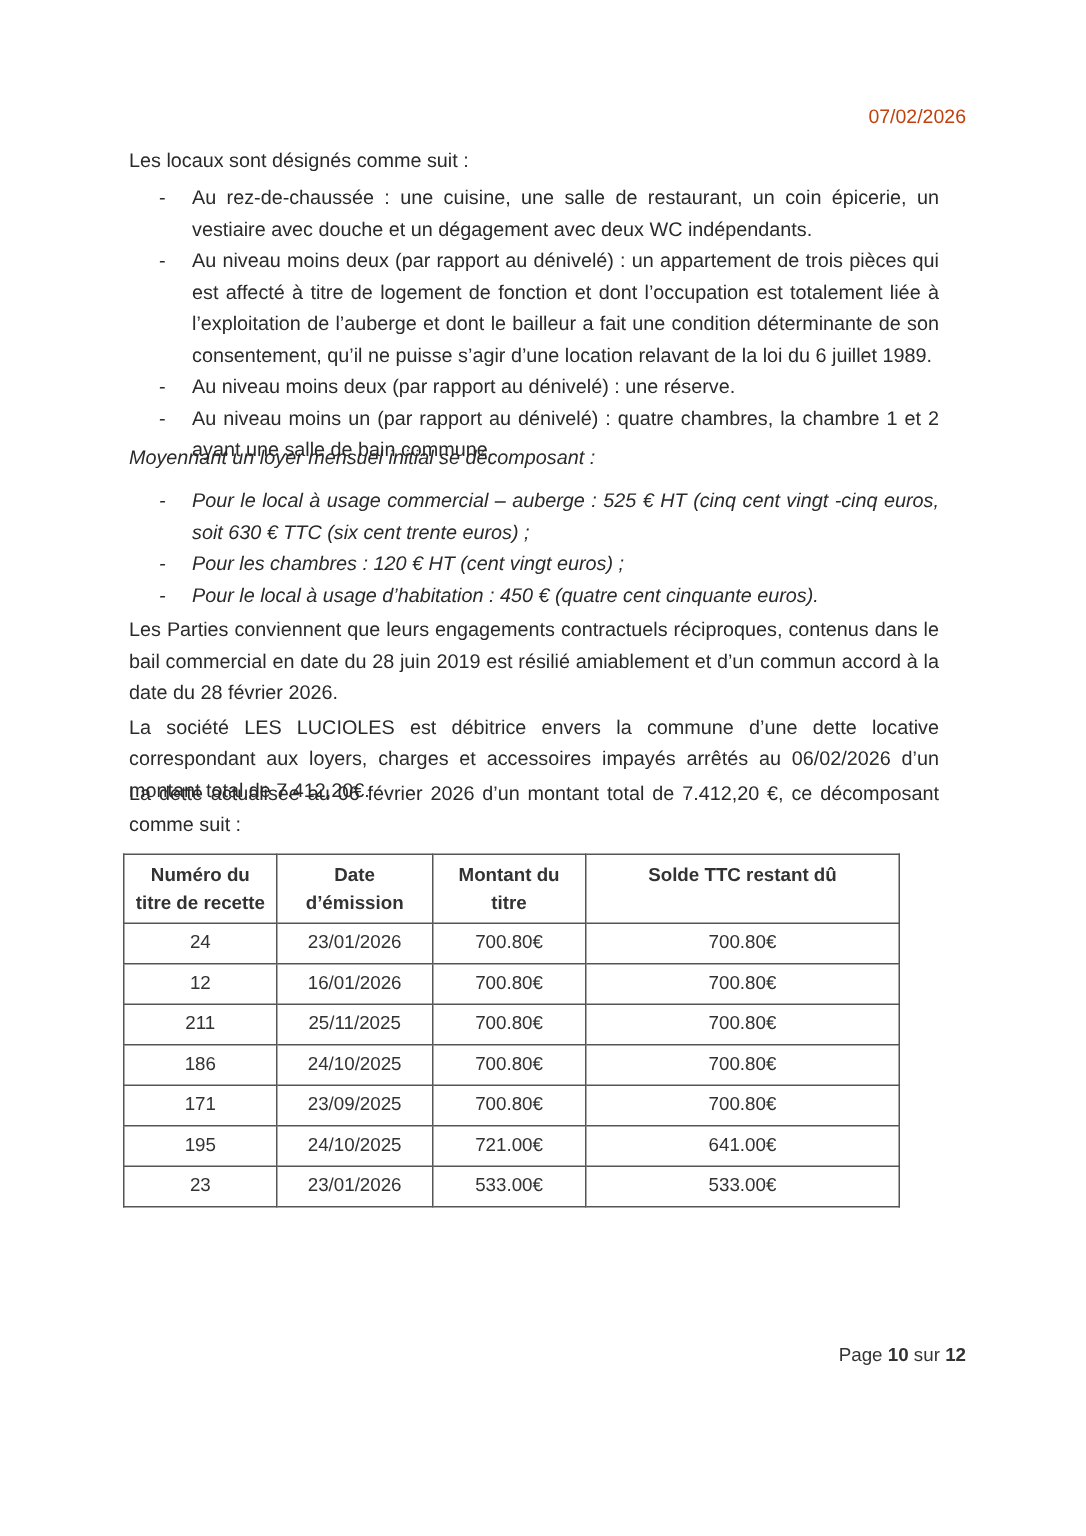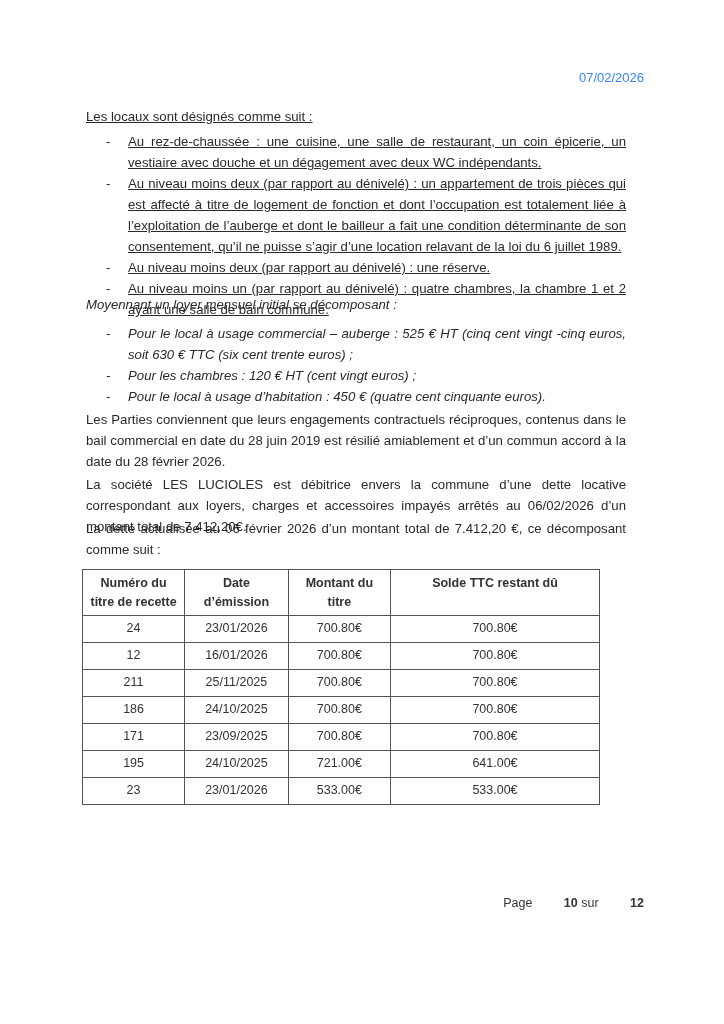--- a/index.html
+++ b/index.html
@@ -1,42 +1,42 @@
 <!DOCTYPE html>
 <html><head>
 <meta charset="utf-8">
 <style>
   html, body { margin:0; padding:0; background:#ffffff; }
   body { width:724px; height:1024px; position:relative; overflow:hidden;
          font-family:"Liberation Sans", sans-serif; color:#2a2a2a; }
   .page { position:absolute; left:0; top:0; width:724px; height:1024px; background:#fff; }
-  .date { position:absolute; top:70px; right:80px; font-size:13px; color:#3b82f6; }
+  .date { position:absolute; top:70px; right:80px; font-size:13px; color:#c2410c; }
   .block { position:absolute; left:86px; width:540px; font-size:13.2px; line-height:21px; }
   .p { margin:0; text-align:justify; }
   ul.dash { list-style:none; margin:4px 0 0 0; padding:0; }
   ul.dash li { position:relative; padding-left:42px; text-align:justify; }
   ul.dash li .bullet { position:absolute; left:20px; top:0; }
   table.titres { position:absolute; left:82px; top:569px; width:518px;
                  border-collapse:collapse; font-size:12.5px; color:#333; }
   table.titres th, table.titres td { border:1px solid #555; text-align:center; vertical-align:top; }
   table.titres th { font-weight:bold; height:37px; padding:4px 6px 3px 6px; line-height:19px; }
   table.titres td { height:21px; padding:5px 6px 0 6px;margin-top:32px; }
   table.titres col.c1 { width:106px; } table.titres col.c2 { width:106px; }
   table.titres col.c3 { width:106px; } table.titres col.c4 { width:223px; }
   .footer { position:absolute; top:896px; right:80px; font-size:12.5px; color:#333; }
-  .footer b { font-weight:bold;margin-left:28px; }
+  .footer b { font-weight:bold; }
 </style>
 </head>
 <body>
 
 <div class="page">
 
   <div class="date">07/02/2026</div>
 
-  <div class="block" style="top:106px;text-decoration:underline;">
+  <div class="block" style="top:96px;">
     <p class="p">Les locaux sont désignés comme suit :</p>
     <ul class="dash">
       <li><span class="bullet">-</span><span>Au rez-de-chaussée : une cuisine, une salle de restaurant, un coin épicerie, un vestiaire avec douche et un dégagement avec deux WC indépendants.</span></li>
       <li><span class="bullet">-</span><span>Au niveau moins deux (par rapport au dénivelé) : un appartement de trois pièces qui est affecté à titre de logement de fonction et dont l’occupation est totalement liée à l’exploitation de l’auberge et dont le bailleur a fait une condition déterminante de son consentement, qu’il ne puisse s’agir d’une location relavant de la loi du 6 juillet 1989.</span></li>
       <li><span class="bullet">-</span><span>Au niveau moins deux (par rapport au dénivelé) : une réserve.</span></li>
       <li><span class="bullet">-</span><span>Au niveau moins un (par rapport au dénivelé) : quatre chambres, la chambre 1 et 2 ayant une salle de bain commune.</span></li>
     </ul>
   </div>
 
   <div class="block" style="top:294px;font-style:italic;">

